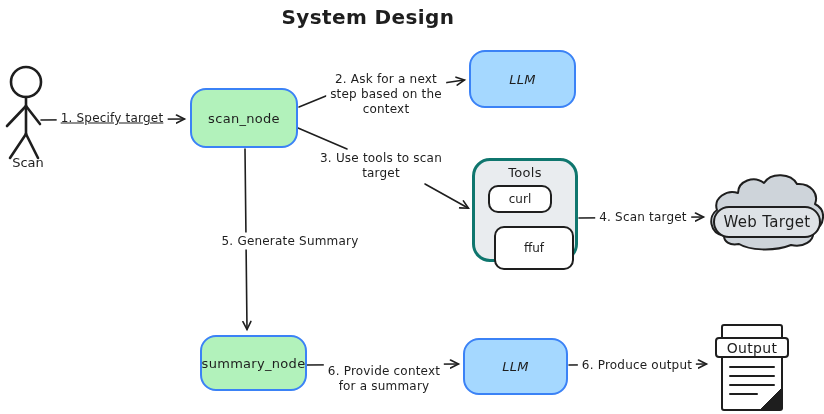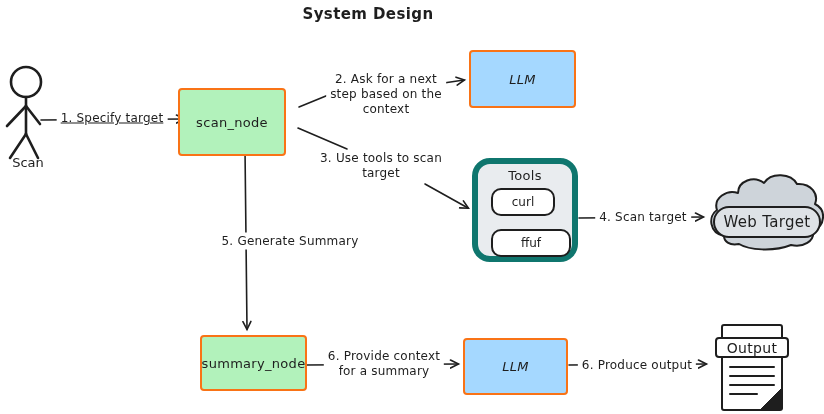--- a/index.html
+++ b/index.html
@@ -3,31 +3,31 @@
 <meta charset="utf-8">
 <style>
   html,body{margin:0;padding:0;background:#ffffff;}
   .canvas{
     position:relative;width:824px;height:414px;background:#ffffff;overflow:hidden;
     font-family:"DejaVu Sans",sans-serif;color:#1e1e1e;
   }
   .layer{position:absolute;left:0;top:0;z-index:1;pointer-events:none;}
   .title{
     position:absolute;left:368px;top:5px;transform:translateX(-50%);
-    font-size:15px;font-weight:600;letter-spacing:.4px;white-space:nowrap;z-index:3;
+    font-size:20px;font-weight:600;letter-spacing:.4px;white-space:nowrap;z-index:3;
   }
   .node{
-    position:absolute;box-sizing:border-box;border:2px solid #f97316;border-radius:4px;
+    position:absolute;box-sizing:border-box;border:2px solid #3b82f6;border-radius:16px;
     display:flex;align-items:center;justify-content:center;
     font-size:13px;z-index:2;letter-spacing:.3px;
   }
   .green{background:#b2f2bb;}
   .blue{background:#a5d8ff;font-style:italic;}
   .tools{
-    position:absolute;box-sizing:border-box;border:6px solid #0f766e;border-radius:18px;
+    position:absolute;box-sizing:border-box;border:3px solid #0f766e;border-radius:18px;
     background:#e9ecef;z-index:2;
   }
   .tools-title{position:absolute;left:0;right:0;top:4px;text-align:center;font-size:13px;letter-spacing:.3px;}
   .tool-item{
     position:absolute;box-sizing:border-box;border:2px solid #1e1e1e;border-radius:10px;
     background:#ffffff;display:flex;align-items:center;justify-content:center;font-size:12px;
   }
   .pill{
     position:absolute;box-sizing:border-box;border:2px solid #1e1e1e;
     display:flex;align-items:center;justify-content:center;z-index:2;white-space:nowrap;
@@ -92,34 +92,34 @@
       <g stroke="#1e1e1e" stroke-width="2" stroke-linecap="round">
         <line x1="730" y1="367" x2="774" y2="367"></line>
         <line x1="730" y1="376" x2="774" y2="376"></line>
         <line x1="730" y1="385" x2="774" y2="385"></line>
         <line x1="730" y1="394" x2="757" y2="394"></line>
       </g>
       <path d="M761 409 L782 388 L782 409 Z" fill="#1e1e1e" stroke="#1e1e1e" stroke-width="1" stroke-linejoin="round"></path>
     </g>
   </svg>
 
-  <div class="node green" style="left:178px;top:88px;width:108px;height:68px;">
+  <div class="node green" style="left:190px;top:88px;width:108px;height:60px;">
     <span>scan_node</span>
   </div>
 
   <div class="node blue" style="left:469px;top:50px;width:107px;height:58px;">
     <span>LLM</span>
   </div>
 
   <div class="tools" style="left:472px;top:158px;width:106px;height:104px;">
     <div class="tools-title">Tools</div>
     <div class="tool-item" style="left:13px;top:24px;width:64px;height:28px;">
       <span>curl</span>
     </div>
-    <div class="tool-item" style="left:13px;top:65px;width:80px;height:28px;">
+    <div class="tool-item" style="left:19px;top:65px;width:80px;height:44px;">
       <span>ffuf</span>
     </div>
   </div>
 
   <div class="pill cloud-label" style="left:713px;top:206px;width:108px;height:32px;">
     <span>Web Target</span>
   </div>
 
   <div class="node green" style="left:200px;top:335px;width:107px;height:56px;">
     <span>summary_node</span>
@@ -136,17 +136,17 @@
   <div class="actor-label">Scan</div>
 
   <div class="edge-label" style="left:112px;top:118px;text-decoration:underline;">1. Specify target</div>
   <div class="edge-label" style="left:386px;top:94px;">2. Ask for a next
 step based on the
 context</div>
   <div class="edge-label" style="left:381px;top:166px;">3. Use tools to scan
 target</div>
   <div class="edge-label" style="left:643px;top:217px;">4. Scan target</div>
   <div class="edge-label" style="left:245px;top:241px;margin-left:45px;">5. Generate Summary</div>
-  <div class="edge-label" style="left:384px;top:364px;">6. Provide context
+  <div class="edge-label" style="left:384px;top:379px;">6. Provide context
 for a summary</div>
   <div class="edge-label" style="left:637px;top:365px;">6. Produce output</div>
 
 </div>
 
 </body></html>

